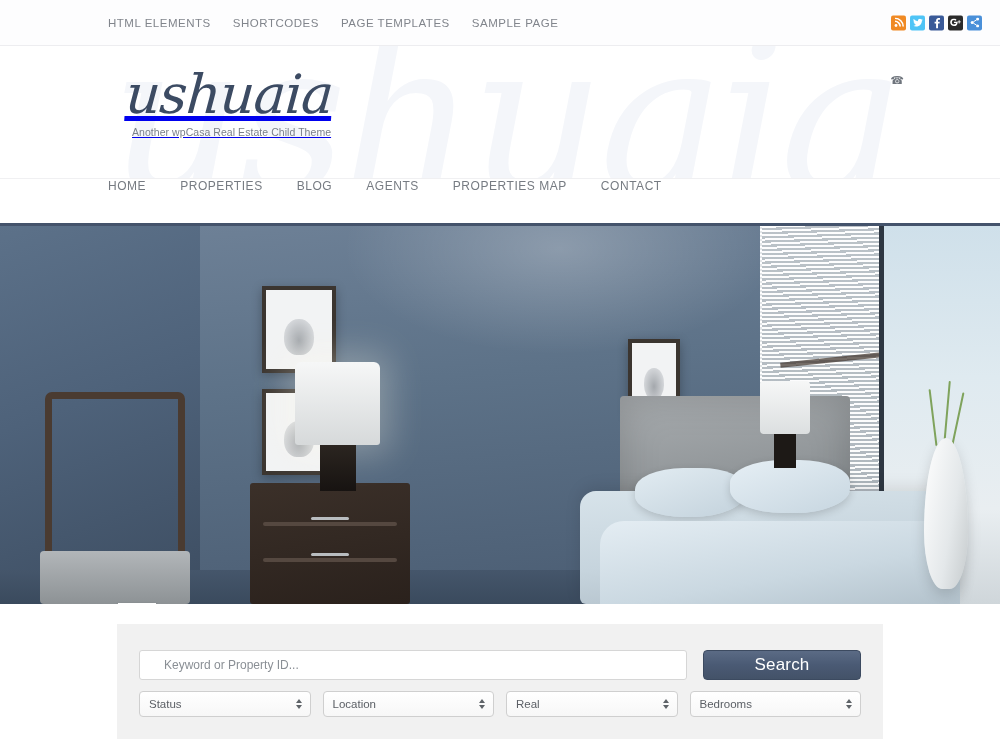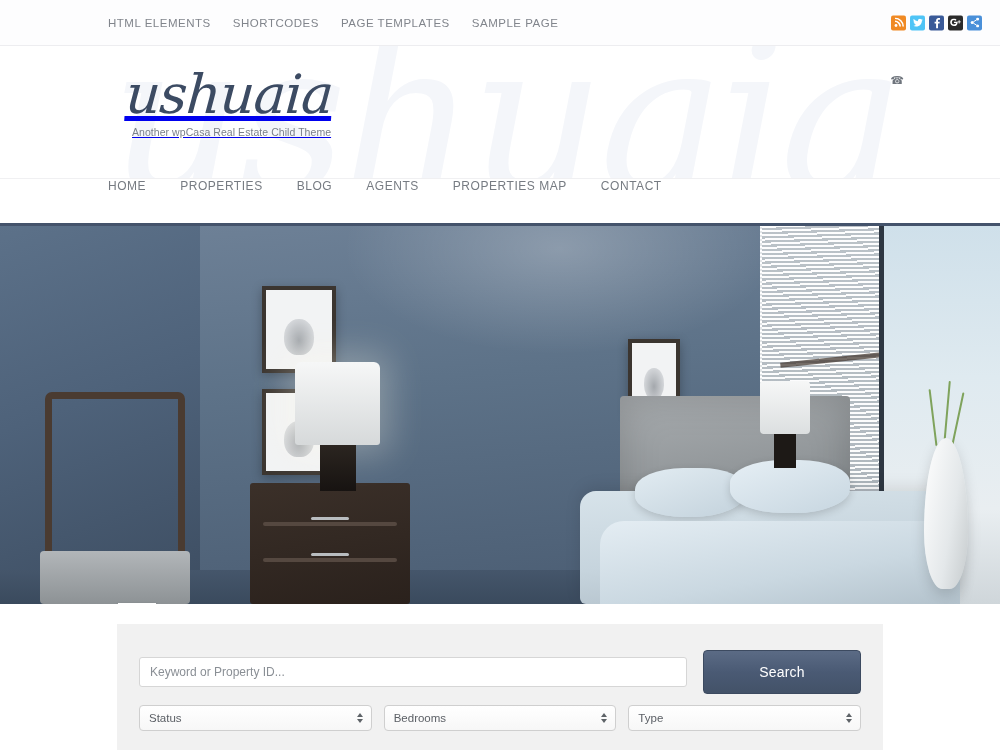--- a/index.html
+++ b/index.html
@@ -300,34 +300,34 @@
     background:#f1f1f1;
     padding:26px 22px 22px 22px;
   }
   .srow1 { display:flex; gap:16px; align-items:center; }
   .skeyword {
     flex:1;
     height:30px;
     border:1px solid #d6d6d6;
     background:#fff;
     border-radius:3px;
-    padding:0 10px;
+    padding:0 24px;
     font-size:12px;
     color:#8a8f95;
     font-family:"Liberation Sans", sans-serif;
     outline:none;
   }
   .skeyword::placeholder { color:#8a8f95; }
   .sbtn {
-    width:158px; height:44px;
+    width:158px; height:30px;
     background:linear-gradient(180deg,#5b6b85 0%,#4a5a74 50%,#435268 100%);
     border:1px solid #3c4a60;
     border-radius:4px;
     color:#fff;
-    font-size:14px;
+    font-size:17px;
     font-family:"Liberation Sans", sans-serif;
     cursor:pointer;
     letter-spacing:.2px;
   }
   .srow2 { display:flex; gap:12px; margin-top:11px; }
   .sel {
     position:relative;
     flex:1;
     height:26px;
     border:1px solid #cfcfcf;
@@ -472,28 +472,35 @@
     </div>
     <div class="srow2">
       <div class="sel">
         <span>Status</span>
         <span class="arrows">
             <i class="up"></i>
             <i class="dn"></i>
           </span>
       </div>
       <div class="sel">
-        <span>Bedrooms</span>
+        <span>Location</span>
         <span class="arrows">
             <i class="up"></i>
             <i class="dn"></i>
           </span>
       </div>
       <div class="sel">
-        <span>Type</span>
+        <span>Real</span>
+        <span class="arrows">
+            <i class="up"></i>
+            <i class="dn"></i>
+          </span>
+      </div>
+      <div class="sel">
+        <span>Bedrooms</span>
         <span class="arrows">
             <i class="up"></i>
             <i class="dn"></i>
           </span>
       </div>
     </div>
   </div>
 </section>
 
 </body></html>

